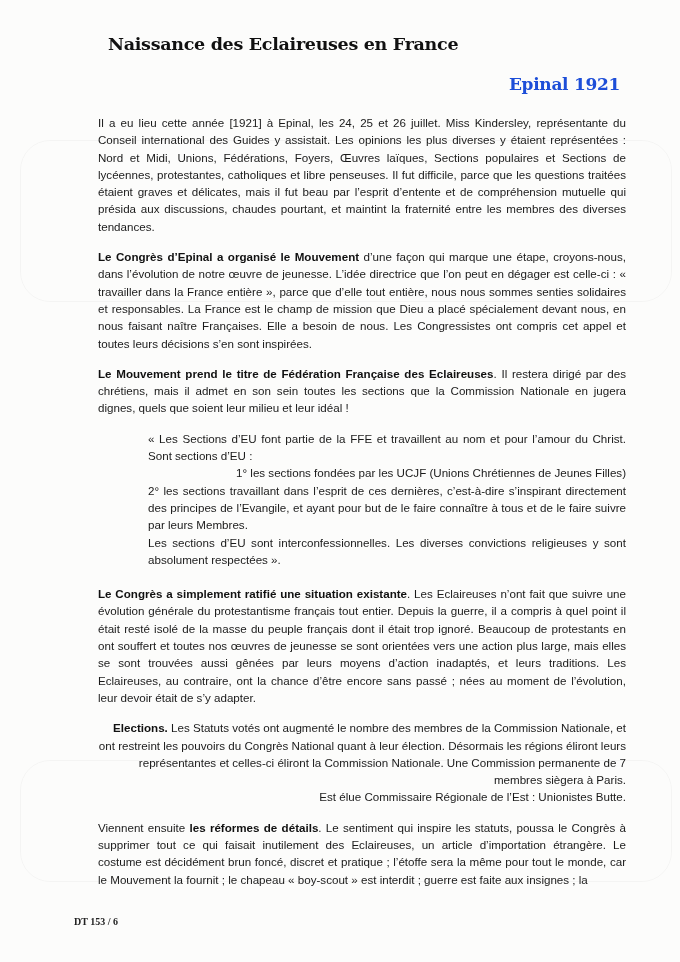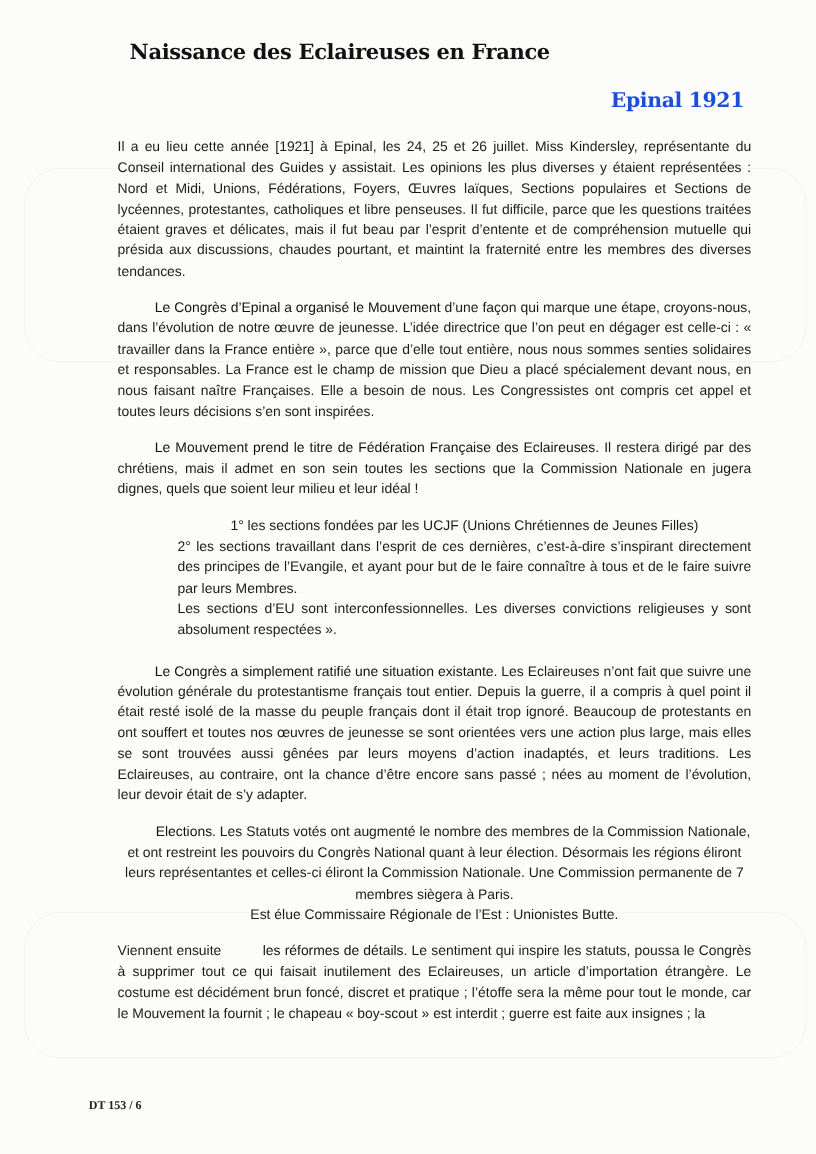--- a/index.html
+++ b/index.html
@@ -17,24 +17,24 @@
     position: absolute; right: 60px; top: 74px;
     font-family: "DejaVu Serif", serif; font-weight: bold; font-size: 17px; letter-spacing: -0.3px;
     color: #1d4ed8;
   }
   .body {
     position: absolute; left: 98px; top: 114px; width: 528px;
     font-family: "Liberation Sans", sans-serif; font-size: 11.6px; line-height: 17.3px;
     text-align: justify; color: #1a1a1a;
   }
   .body p { margin: 0 0 13px 0; }
-  .body b { font-weight: normal; color: #111; margin-left: 31px; }
+  .body b { font-weight: bold; color: #111; }
   .indent { margin-left: 50px; }
   .body p.tight { margin-bottom: 0; }
-  .nojust { text-align: center; }
+  .nojust { text-align: right; }
   .footer {
     position: absolute; left: 74px; top: 916px;
     font-family: "Liberation Serif", serif; font-weight: bold; font-size: 10px; color: #222;
   }
   .ghost {
     position: absolute; border: 1px solid rgba(0,0,0,0.03); border-radius: 30px;
   }
 </style>
 </head>
 <body>
@@ -47,20 +47,21 @@
   <div class="subtitle">Epinal 1921</div>
 
   <div class="body">
     <p>Il a eu lieu cette année [1921] à Epinal, les 24, 25 et 26 juillet. Miss Kindersley, représentante du Conseil international des Guides y assistait. Les opinions les plus diverses y étaient représentées : Nord et Midi, Unions, Fédérations, Foyers, Œuvres laïques, Sections populaires et Sections de lycéennes, protestantes, catholiques et libre penseuses. Il fut difficile, parce que les questions traitées étaient graves et délicates, mais il fut beau  par l’esprit d’entente et de compréhension mutuelle qui présida aux discussions, chaudes pourtant, et maintint la fraternité entre les membres des diverses tendances.</p>
 
     <p><b>Le Congrès d’Epinal a organisé le Mouvement</b><span> d’une façon qui marque une étape, croyons-nous, dans l’évolution de notre œuvre de jeunesse. L’idée directrice que l’on peut en dégager est celle-ci : « travailler dans la France entière », parce que d’elle tout entière, nous nous sommes senties solidaires et responsables. La France est le champ de mission que Dieu a placé spécialement devant nous, en nous faisant naître Françaises. Elle a besoin de nous. Les Congressistes ont compris cet appel et toutes leurs décisions s’en sont inspirées.</span></p>
 
     <p><b>Le Mouvement prend le titre de Fédération Française des Eclaireuses</b><span>. Il restera dirigé par des chrétiens, mais il admet en son sein toutes les sections que la Commission  Nationale en jugera dignes, quels que soient leur milieu et leur idéal !</span></p>
 
     <div class="indent">
+      <div>« Les Sections d’EU font partie de la FFE et travaillent au nom et pour l’amour du Christ. Sont sections d’EU :</div>
       <div class="nojust">1° les sections fondées par les UCJF (Unions Chrétiennes de Jeunes Filles)</div>
       <div>2° les sections travaillant dans l’esprit de ces dernières, c’est-à-dire s’inspirant directement des principes de l’Evangile, et ayant pour but de le faire connaître à tous et de le faire suivre par leurs Membres.</div>
       <div>Les sections d’EU sont interconfessionnelles. Les diverses convictions religieuses y sont absolument respectées ».</div>
     </div>
     <div style="height:17px"></div>
 
     <p><b>Le Congrès a simplement ratifié une situation existante</b><span>. Les Eclaireuses n’ont fait que suivre une évolution générale du protestantisme français tout entier. Depuis la guerre, il a compris à quel point il était resté isolé de la masse du peuple français dont il était trop ignoré. Beaucoup de protestants en ont souffert et toutes nos œuvres de jeunesse se sont orientées vers une action plus large, mais elles se sont trouvées aussi gênées par leurs moyens d’action inadaptés, et leurs traditions. Les Eclaireuses, au contraire, ont la chance d’être encore sans passé ; nées au moment de l’évolution, leur devoir était de s’y adapter.</span></p>
 
     <div class="nojust">
       <div><b>Elections.</b><span> Les Statuts votés ont augmenté le nombre des membres de la Commission Nationale, et ont restreint les pouvoirs du Congrès National quant à leur élection. Désormais les régions éliront leurs représentantes et celles-ci éliront la Commission Nationale. Une Commission permanente de 7 membres siègera à Paris.</span></div>

